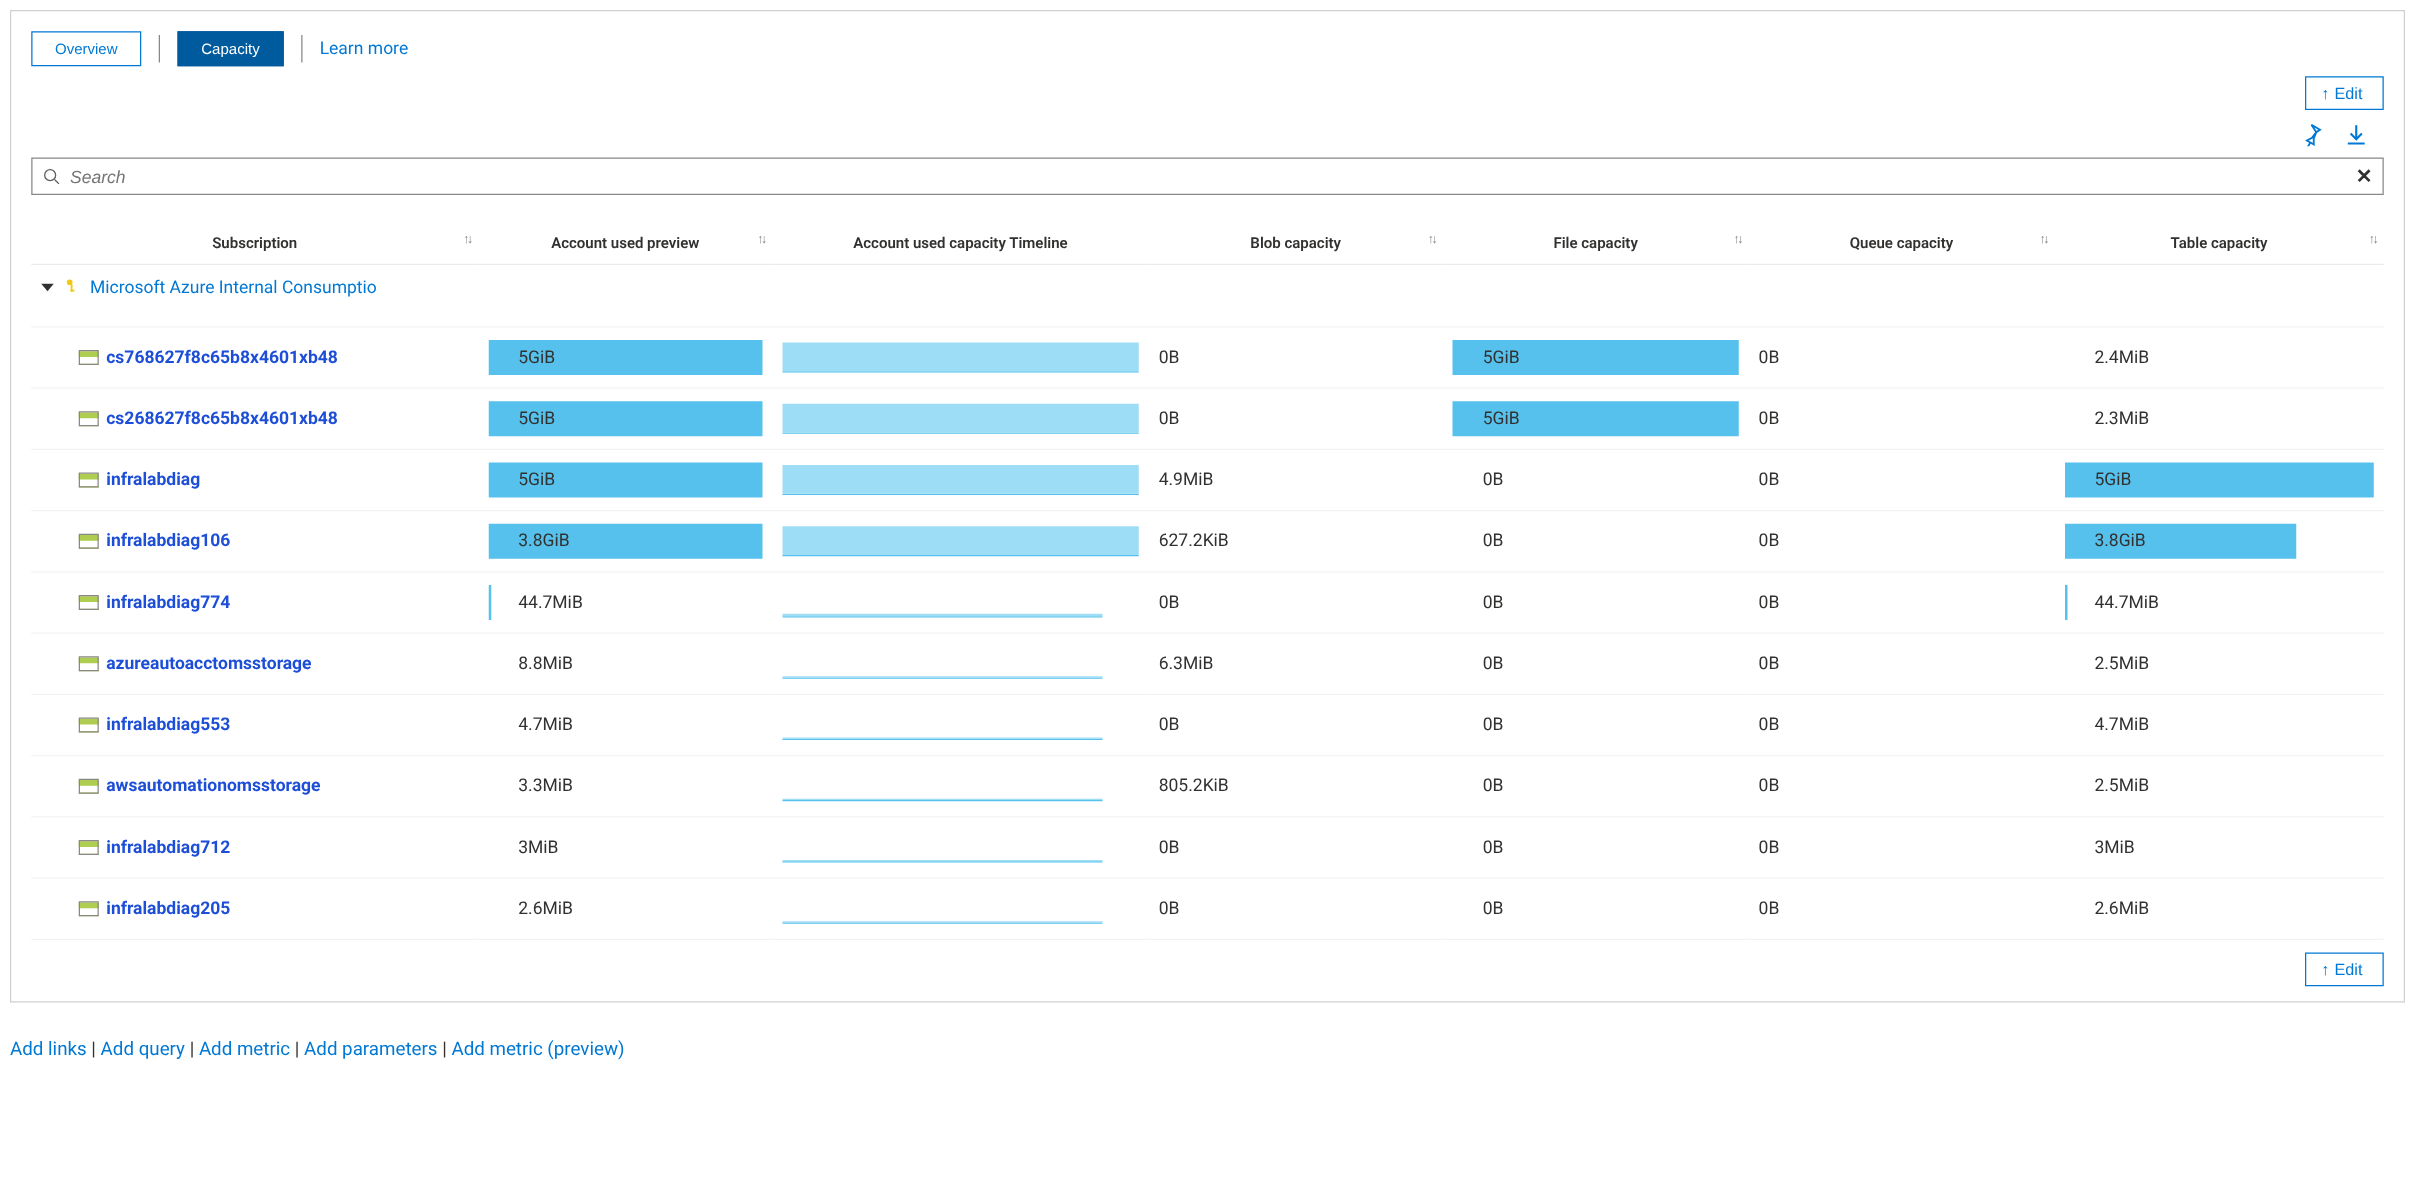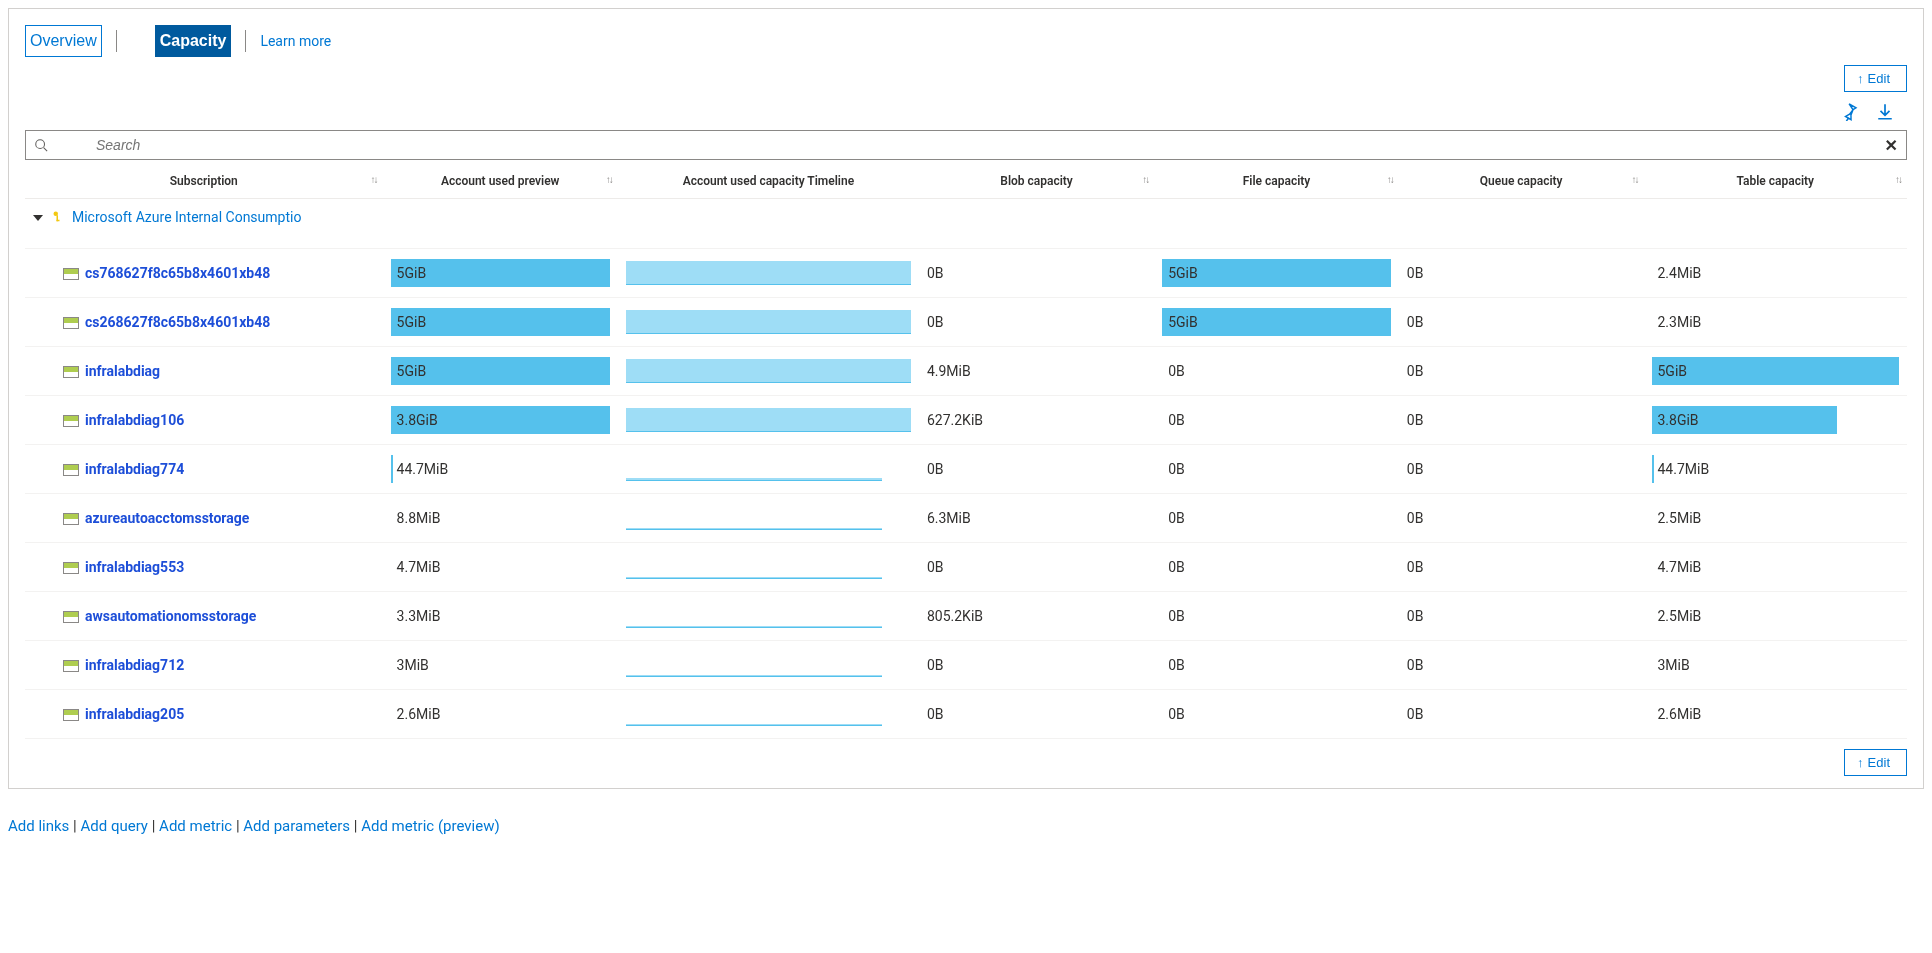--- a/index.html
+++ b/index.html
@@ -8,49 +8,49 @@
     font-size: 13px;
     color: #323130;
     background: #fff;
     padding: 8px;
   }
   .outer-border { border: 1px solid #d2d0ce; padding: 16px 16px 12px 16px; }
 
   
   .tabs-row { display:flex; align-items:center; gap:10px; margin-bottom: 8px; }
   .tab-button {
-    padding: 6px 4px;
-    font-size: 16px;
+    padding: 6px 18px;
+    font-size: 12px;
     border: 1px solid #0078d4;
     background: #fff;
     color: #0078d4;
     cursor: pointer;
   }
-  .tab-button.active { background:#005a9e; color:#fff; border-color:#005a9e; font-weight:700;margin-left:24px; }
+  .tab-button.active { background:#005a9e; color:#fff; border-color:#005a9e; font-weight:400; }
   .tab-divider { width:1px; height:22px; background:#8a8886; margin:0 4px; }
   .learn-more { color:#0078d4; font-size:14px; cursor:pointer; }
 
   
   .edit-row { display:flex; justify-content:flex-end; margin-bottom:6px; }
   .edit-button {
     padding: 5px 16px 5px 12px;
     border:1px solid #0078d4;
     background:#fff;
     color:#0078d4;
     cursor:pointer;
     font-size:13px;
     display:inline-flex; align-items:center; gap:4px;
   }
 
   
   .icon-row { display:flex; justify-content:flex-end; gap:16px; padding:4px 12px 8px 0; }
   .icon-btn { width:20px; height:20px; display:inline-flex; align-items:center; justify-content:center; cursor:pointer; color:#0078d4; }
 
   
-  .search-box { position:relative; border:1px solid#8a8886; display:flex; align-items:center; padding:4px 8px; margin-bottom:0;gap:40px; }
+  .search-box { position:relative; border:1px solid#8a8886; display:flex; align-items:center; padding:4px 8px; margin-bottom:17px; }
   .search-box svg { flex:0 0 auto; }
   .search-input { border:none; outline:none; width:100%; font-size:14px; padding:2px 28px 2px 8px; font-style:italic; color:#605e5c; }
   .search-clear { position:absolute; right:8px; top:50%; transform:translateY(-50%); font-size:16px; font-weight:bold; cursor:pointer; }
 
   
   table.grid { width:100%; border-collapse:collapse; table-layout:fixed; }
   .grid th {
     text-align:center;
     font-size:12px;
     font-weight:600;
@@ -65,21 +65,21 @@
   .chevron { display:inline-block; width:0; height:0; border-left:5px solid transparent; border-right:5px solid transparent; border-top:6px solid #323130; margin-right:6px; vertical-align:middle; }
   .key-icon { color:#f2c811; margin-right:4px; }
   .group-link { color:#0078d4; cursor:pointer; }
   .row-name { padding-left:38px !important; white-space:nowrap; overflow:hidden; text-overflow:ellipsis; }
   .storage-icon { display:inline-block; width:16px; height:12px; border:1px solid #8a8886; vertical-align:middle; margin-right:6px; background:linear-gradient(to bottom,#afcd50 0%,#afcd50 50%,#fff 50%,#fff 100%); }
   .acct-link { color:#1d4ed8; cursor:pointer;font-weight:bold; }
 
   
   .bar-cell { position:relative; height:28px; }
   .bar-fill { position:absolute; left:0; top:0; bottom:0; background:#55c1ec; }
-  .bar-label { position:absolute; left:6px; top:50%; transform:translateY(-50%); font-size:14px; z-index:1; }
+  .bar-label { position:absolute; left:24px; top:50%; transform:translateY(-50%); font-size:14px; z-index:1; }
   .bar-cell.dark .bar-fill { background:#55c1ec; }
   
   .timeline-outer { height:24px; width:100%; border-bottom:1px solid #55c1ec; position:relative; }
   .timeline-fill { position:absolute; bottom:0; left:0; height:100%; background:#9eddf6; }
 
   
   .bottom-edit-row { display:flex; justify-content:flex-end; margin-top:10px; }
 
   
   .footer-links { margin-top:28px; font-size:15px; }

